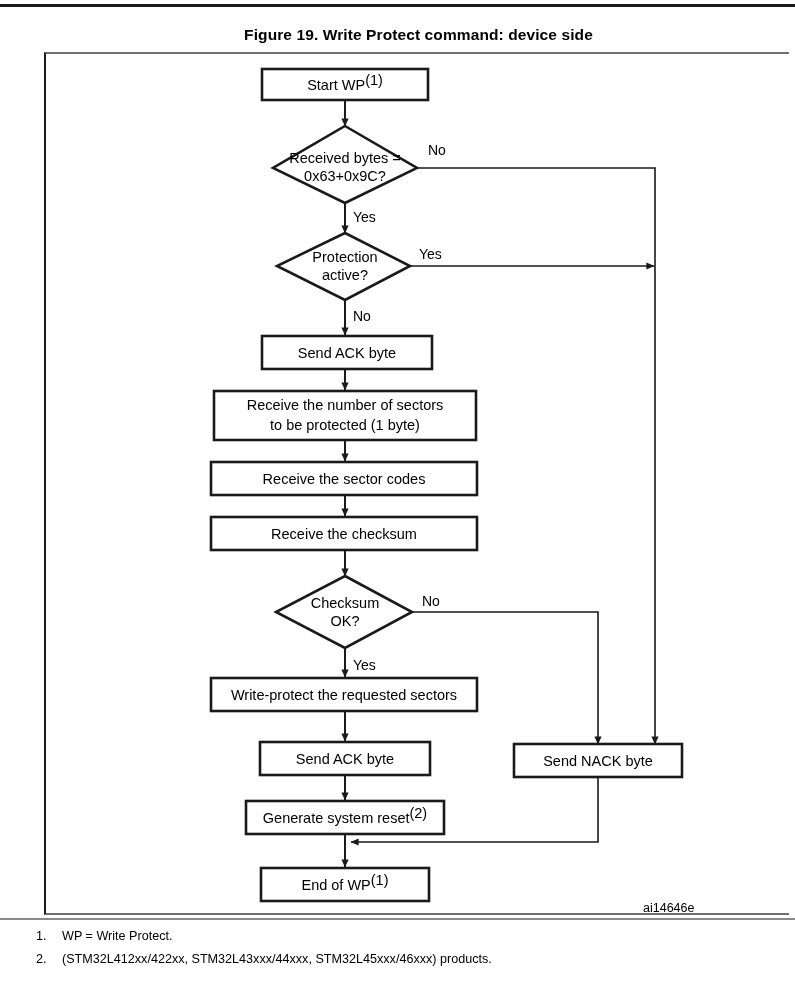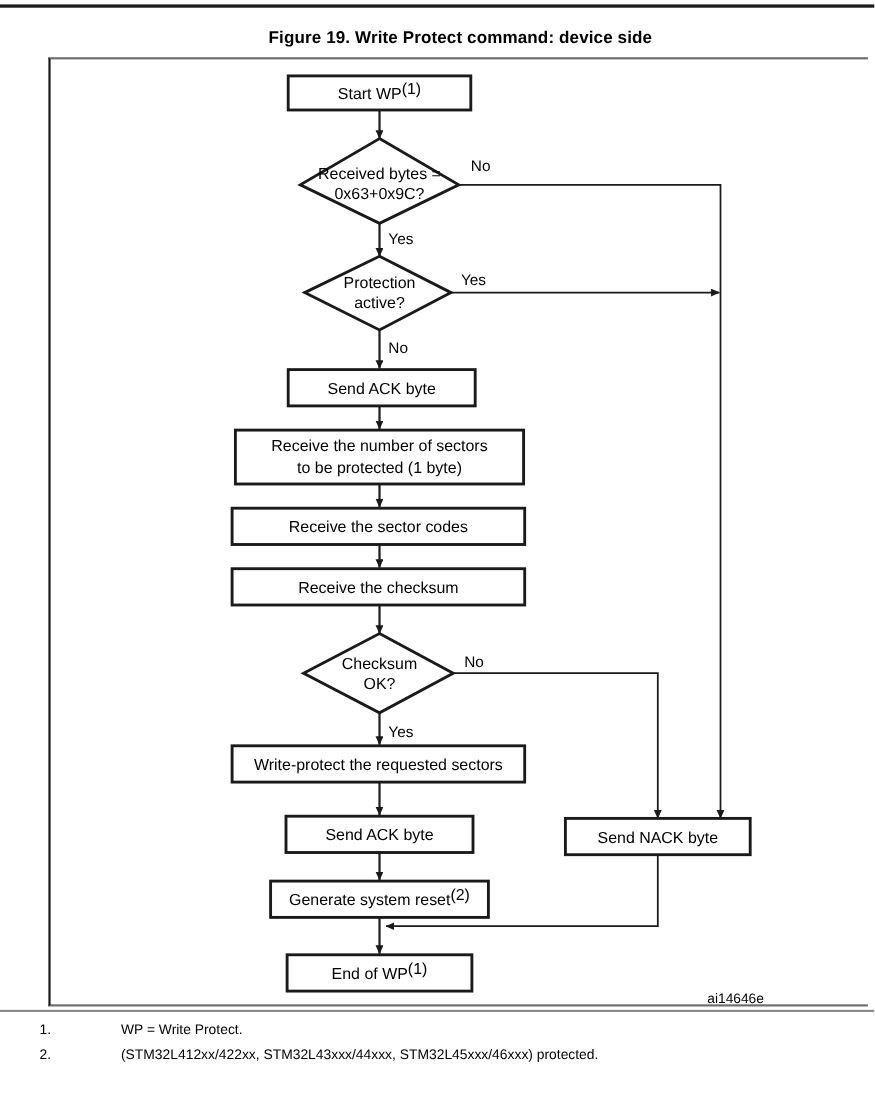--- a/index.html
+++ b/index.html
@@ -32,21 +32,21 @@
   svg#flow{position:absolute;left:0;top:0;width:795px;height:999px;}
   .nodetext{font-family:"Liberation Sans",sans-serif;font-size:14.5px;fill:#000;}
   .branchlabel{font-family:"Liberation Sans",sans-serif;font-size:14px;fill:#000;}
   .figid{font-family:"Liberation Sans",sans-serif;font-size:12.5px;fill:#000;}
   #notes{
     position:absolute;left:36px;top:928px;width:740px;
     font-size:12.6px;line-height:1.28;
   }
   .note{display:flex;margin-bottom:7px;}
   .note-num{width:26px;flex:0 0 26px;}
-  .note-body{flex:1;margin-left:48px;}
+  .note-body{flex:1;}
   .note-body div{white-space:pre;}
 </style>
 </head>
 <body>
 
 <div id="top-rule"></div>
 
 <div id="fig-title">Figure 19. Write Protect command: device side</div>
 
 <div id="figure-frame"></div>
@@ -173,16 +173,16 @@
 <div id="notes">
   <div class="note">
     <div class="note-num">1.</div>
     <div class="note-body">
       <div>WP = Write Protect.</div>
     </div>
   </div>
   <div class="note">
     <div class="note-num">2.</div>
     <div class="note-body">
-      <div>(STM32L412xx/422xx, STM32L43xxx/44xxx, STM32L45xxx/46xxx) protected.</div>
+      <div>(STM32L412xx/422xx, STM32L43xxx/44xxx, STM32L45xxx/46xxx) products.</div>
     </div>
   </div>
 </div>
 
 </body></html>

